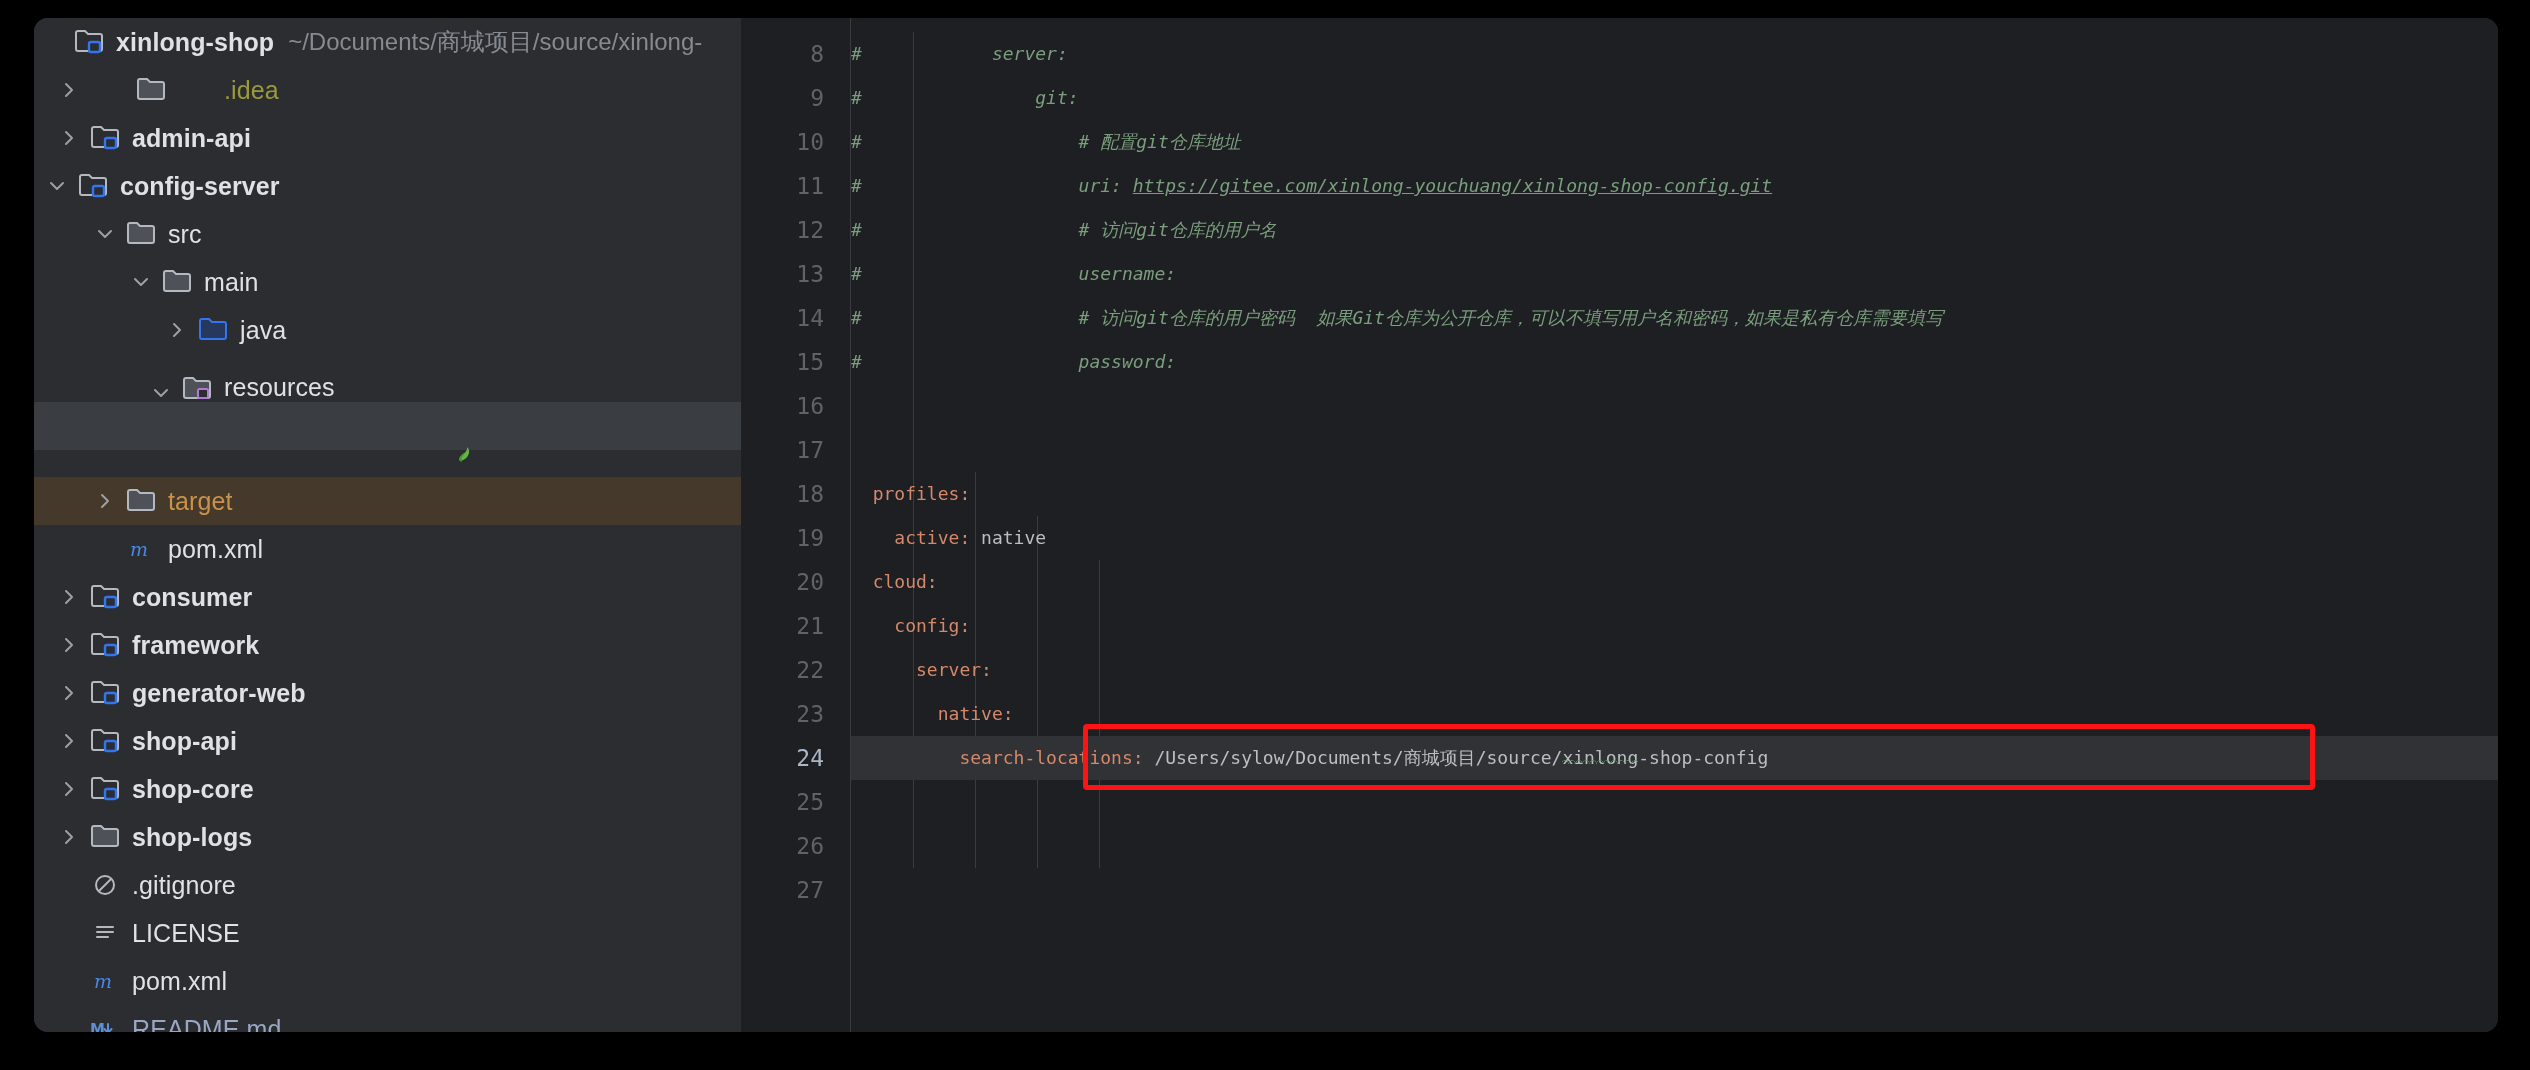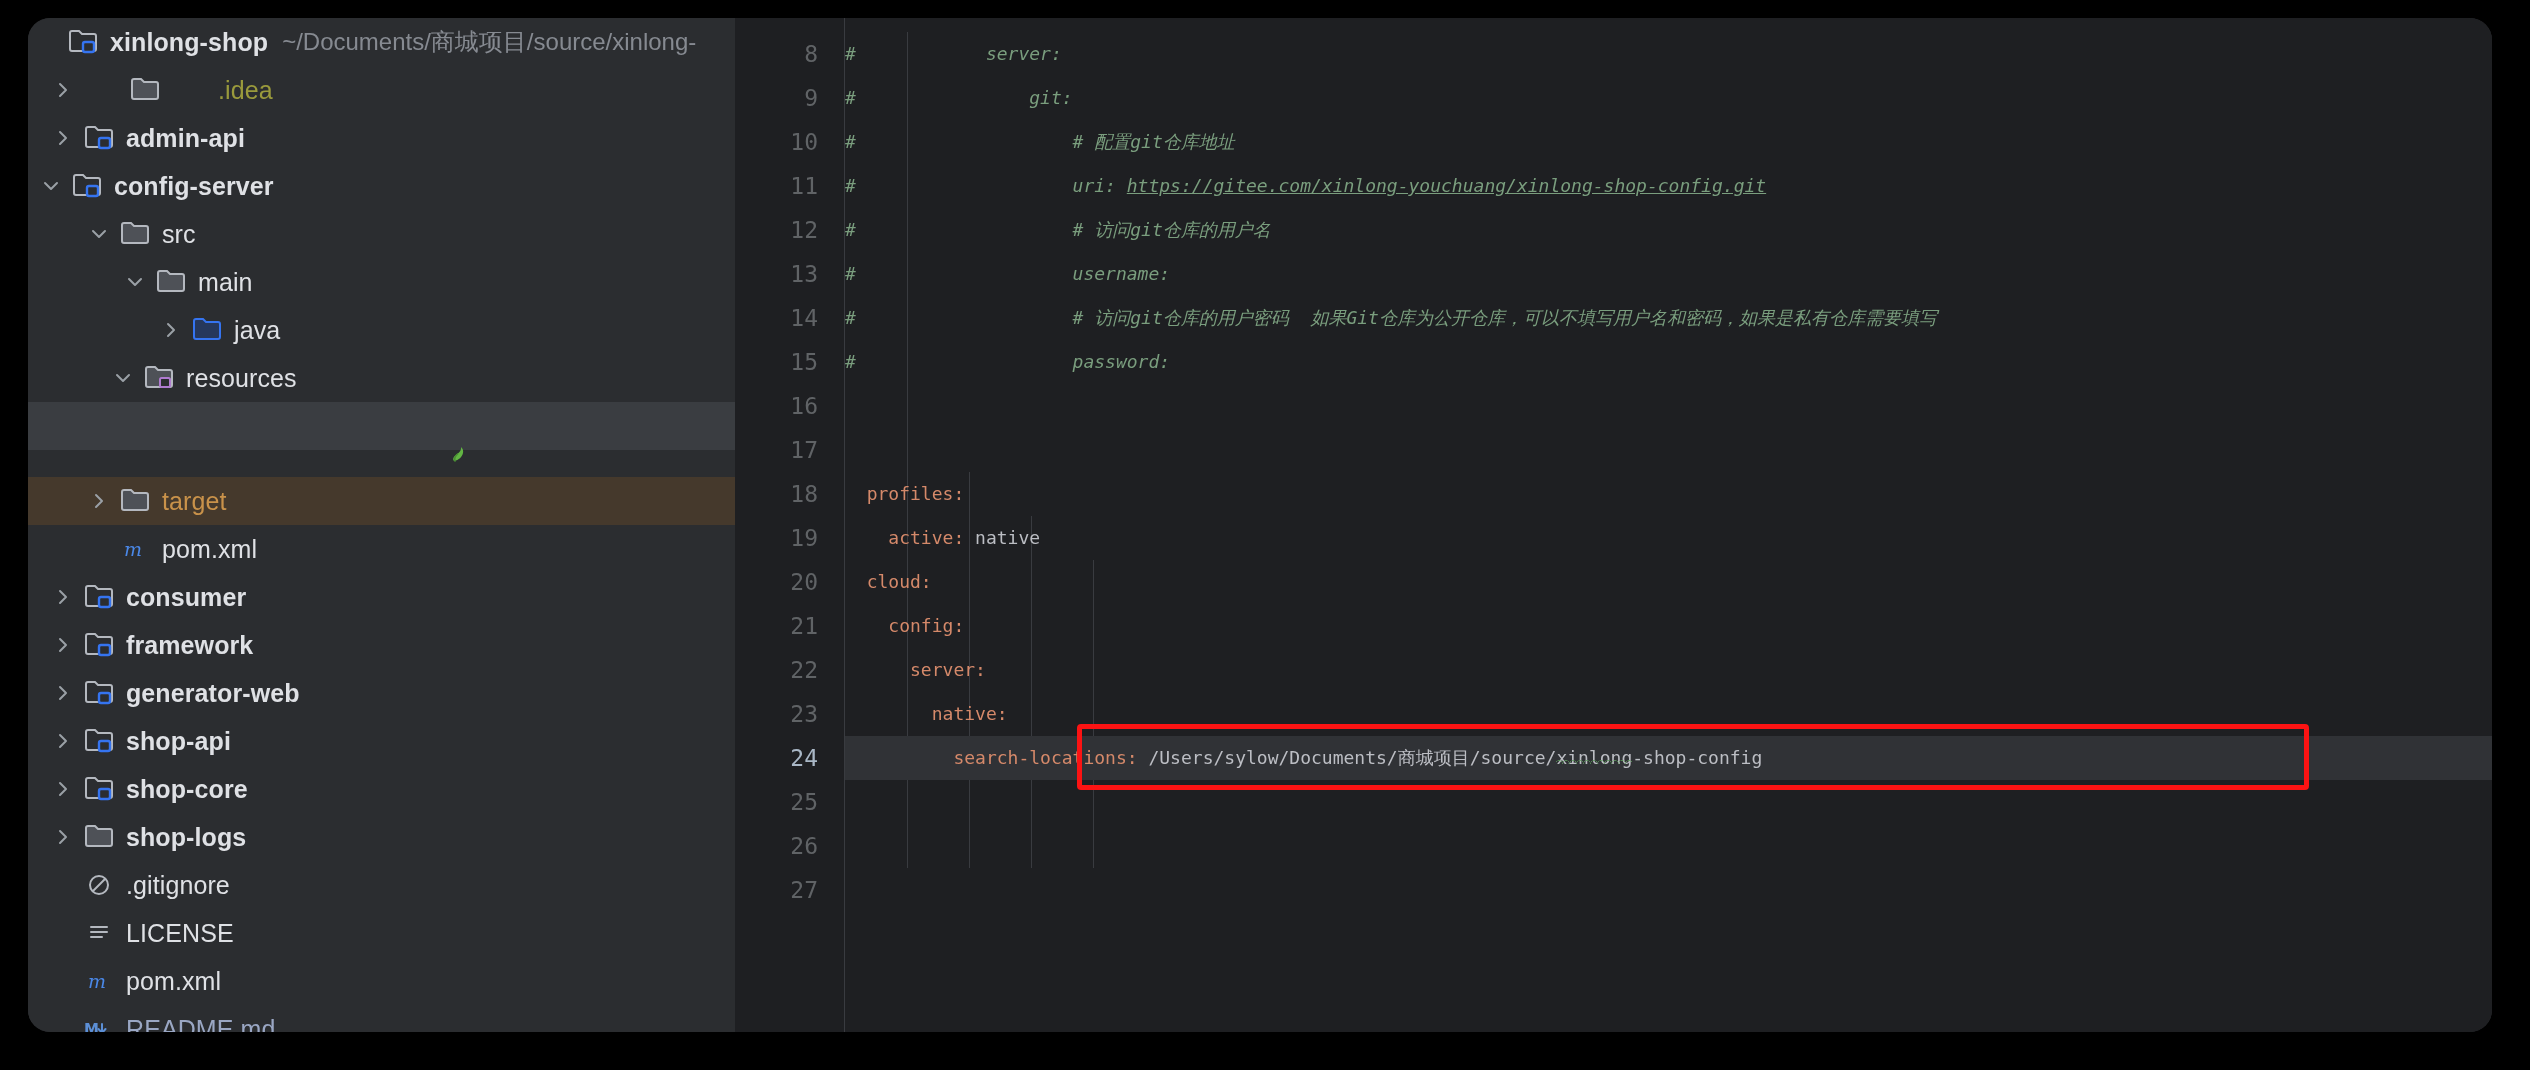--- a/index.html
+++ b/index.html
@@ -5,23 +5,23 @@
   * { box-sizing: border-box; margin: 0; padding: 0; }
   html, body {
     width: 2530px; height: 1070px;
     background: #000000;
     font-family: "Liberation Sans", sans-serif;
     overflow: hidden;
   }
 
   #app {
     position: absolute;
-    left: 28px; top: 18px;
+    left: 34px; top: 18px;
     width: 2464px; height: 1014px;
-    border-radius: 22px;
+    border-radius: 14px;
     overflow: hidden;
     display: flex;
     background: #2b2d30;
   }
 
   
   #sidebar {
     width: 707px;
     flex: 0 0 707px;
     background: #2b2d30;
@@ -254,21 +254,21 @@
               <path d="M6 3l6 6-6 6" fill="none" stroke="#9aa0a6" stroke-width="2" stroke-linecap="round" stroke-linejoin="round"></path>
             </svg>
           </span>
           <span class="tree-icon">
             <svg width="30" height="26" viewBox="0 0 30 26">
               <path d="M2 4a2 2 0 0 1 2-2h7l3 3h12a2 2 0 0 1 2 2v13a2 2 0 0 1-2 2H4a2 2 0 0 1-2-2z" fill="#26385c" stroke="#3574f0" stroke-width="2"></path>
             </svg>
           </span>
           <span class="tree-label plain">java</span>
         </div>
-        <div class="tree-row" style="padding-left: 78px;">
+        <div class="tree-row" style="padding-left: 110px; align-items: flex-end;">
           <span class="arrow">
             <svg width="18" height="18" viewBox="0 0 18 18">
               <path d="M3 6l6 6 6-6" fill="none" stroke="#9aa0a6" stroke-width="2" stroke-linecap="round" stroke-linejoin="round"></path>
             </svg>
           </span>
           <span class="tree-icon">
             <svg width="30" height="26" viewBox="0 0 30 26">
               <path d="M2 4a2 2 0 0 1 2-2h7l3 3h12a2 2 0 0 1 2 2v13a2 2 0 0 1-2 2H4a2 2 0 0 1-2-2z" fill="#4e5157" stroke="#b4b8bf" stroke-width="2"></path>
               <rect x="16" y="13" width="10" height="9" rx="1.5" fill="#2b2d30" stroke="#b07bd0" stroke-width="2"></rect>
             </svg>

